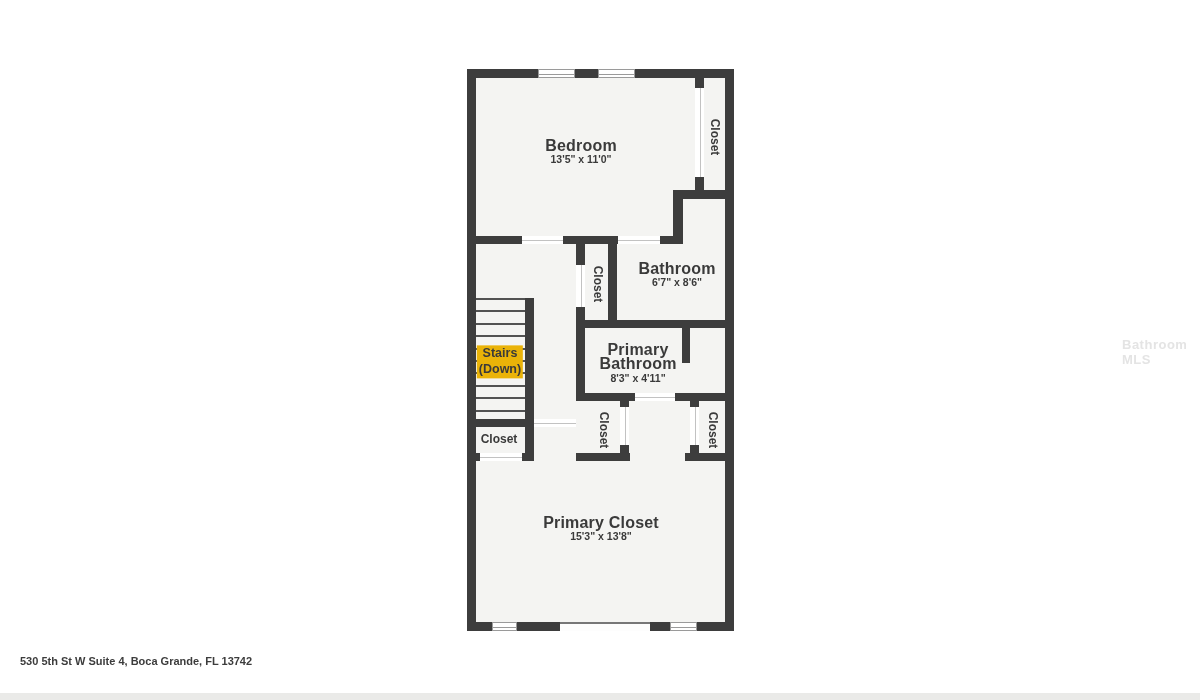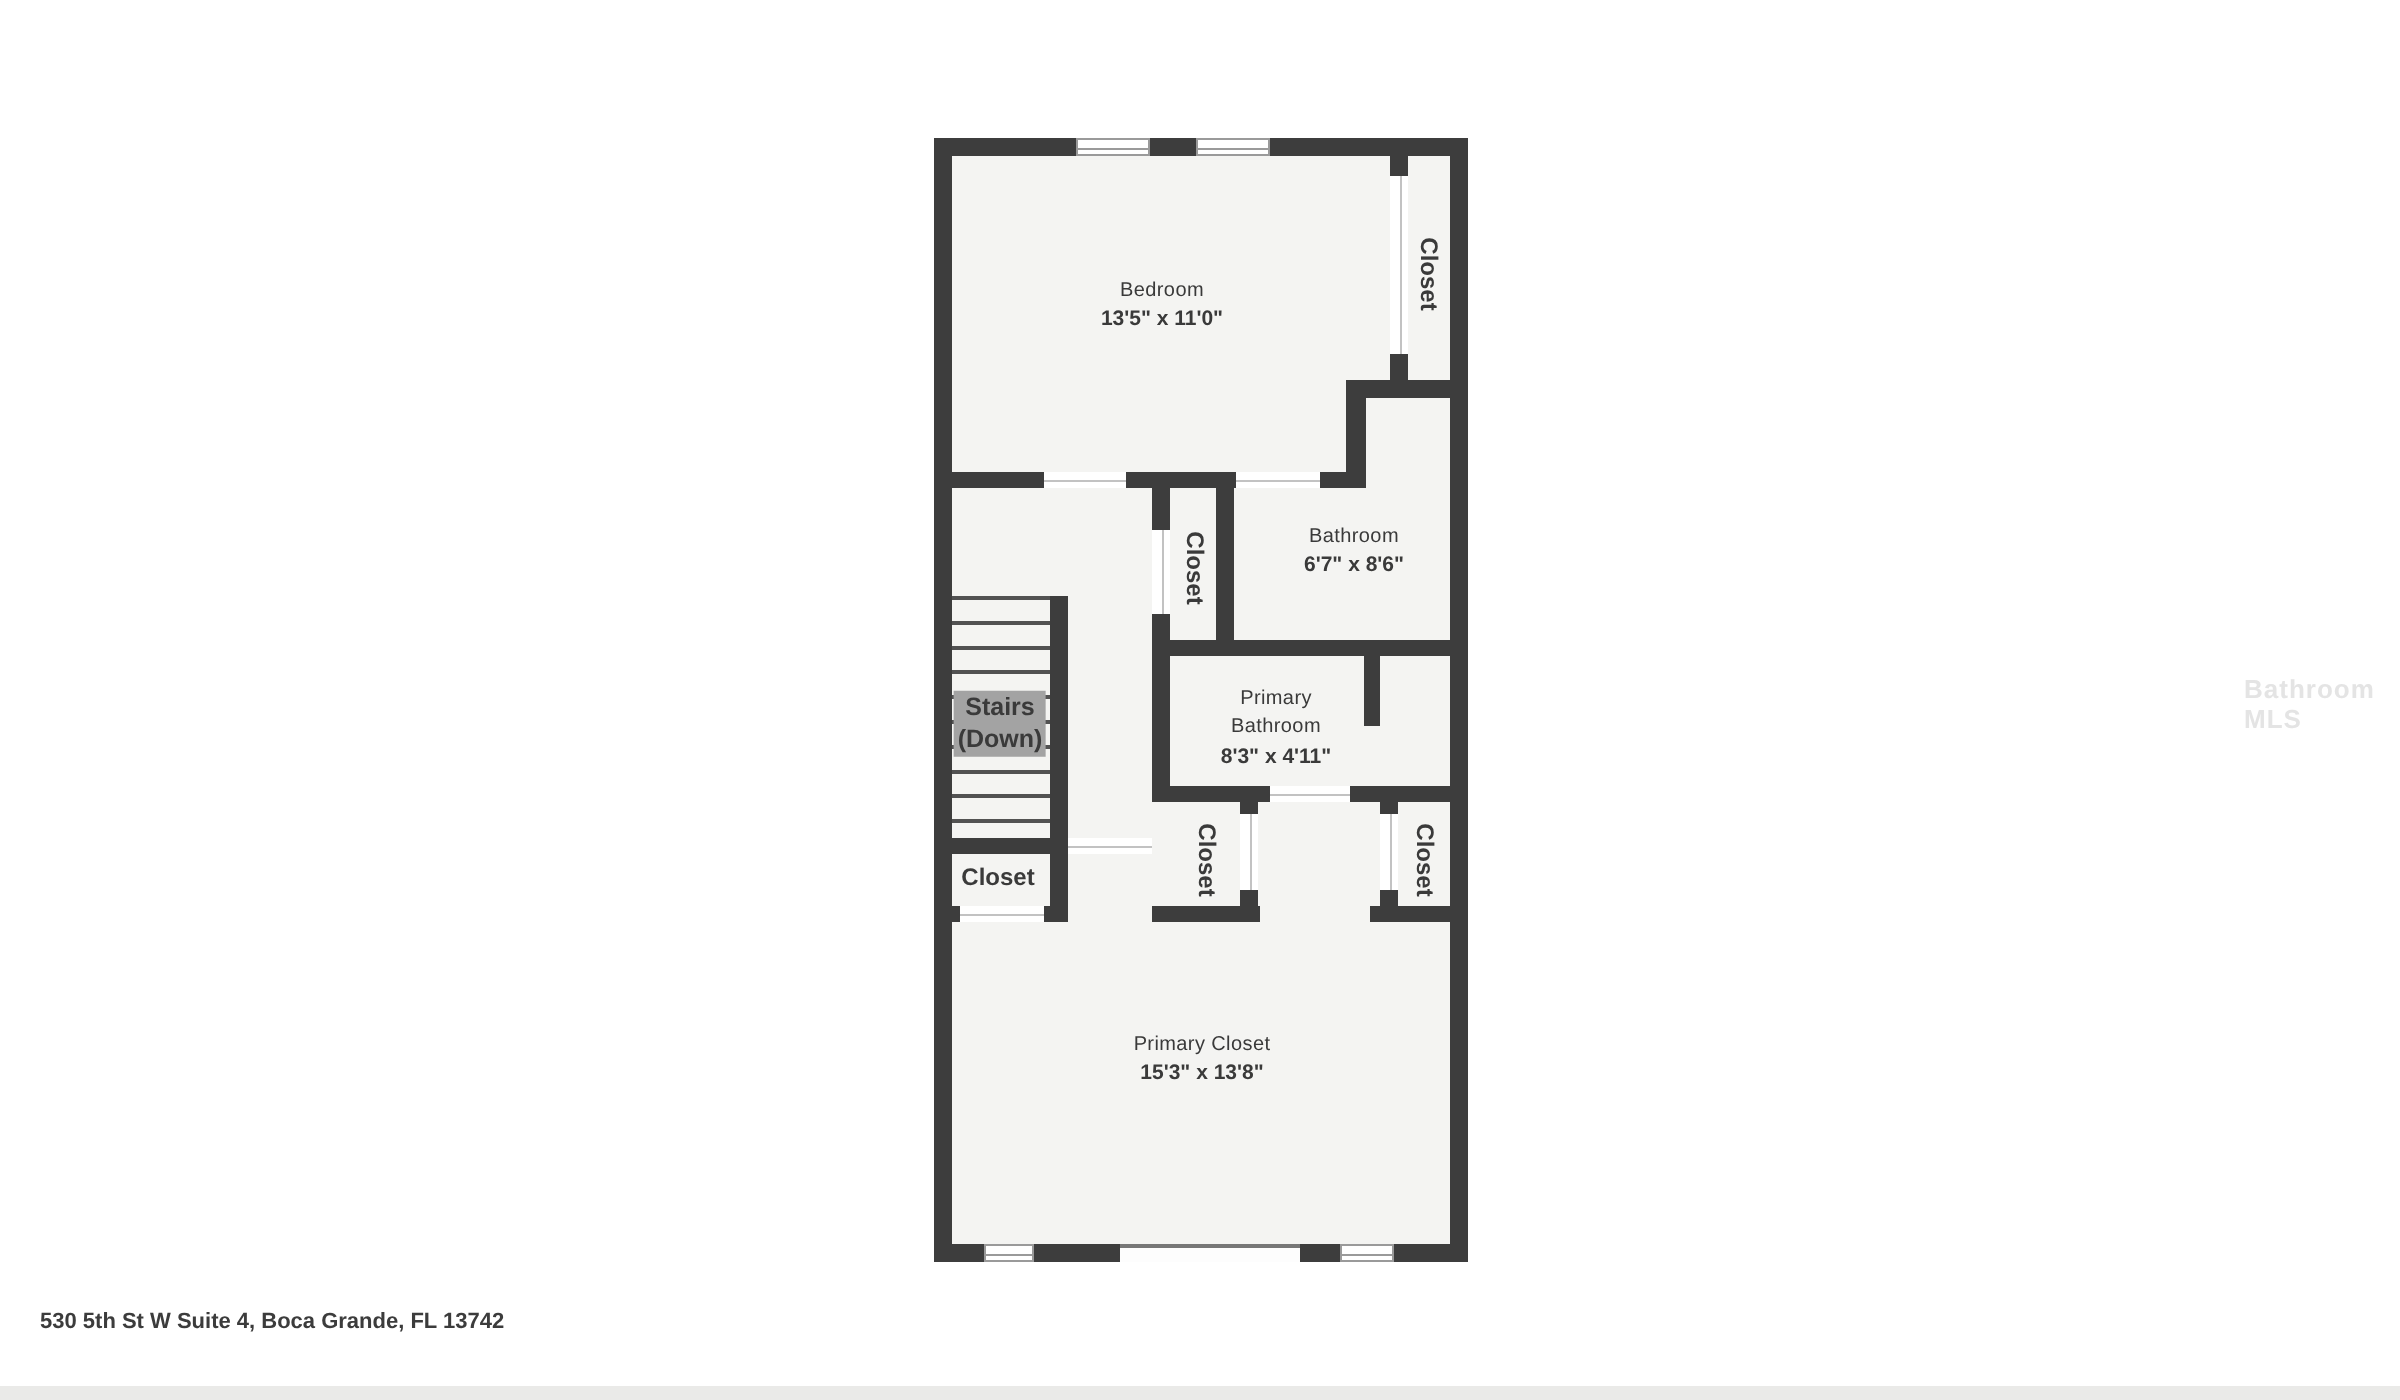--- a/index.html
+++ b/index.html
@@ -33,26 +33,26 @@
   #stair-treads{
     position:absolute;left:9px;top:229px;width:49px;height:124px;
     background:repeating-linear-gradient(to bottom,#525252 0px,#525252 2px,transparent 2px,transparent 12.4px);
   }
 
   
   .lbl{
     position:absolute;transform:translate(-50%,-50%);
     color:#3a3a3a;text-align:center;white-space:nowrap;line-height:1.25;
   }
-  .room-name{font-size:10px;font-weight:normal;letter-spacing:.2px;}
+  .room-name{font-size:16px;font-weight:bold;letter-spacing:.2px;}
   .room-dims{font-size:10.5px;font-weight:bold;}
   .closet-lbl{font-size:12px;font-weight:bold;}
   .vert{transform:translate(-50%,-50%) rotate(90deg);}
   #stairs-label{
-    background:#a3a3a3;padding:1px 2px;font-size:12.5px;font-weight:bold;
+    background:#eab308;padding:1px 2px;font-size:12.5px;font-weight:bold;
   }
 
   
   #address{position:absolute;left:20px;top:655px;font-size:11px;font-weight:bold;color:#3c3c3c;}
   #floor-label{position:absolute;left:20px;top:676px;font-size:10.5px;font-weight:bold;color:#3c3c3c;margin-top:32px;}
   #disclaimer{
     position:absolute;left:0;top:680px;width:1200px;text-align:center;
     font-size:8.5px;font-weight:bold;color:#4a4a4a;letter-spacing:.1px;
   }
   #watermark{

